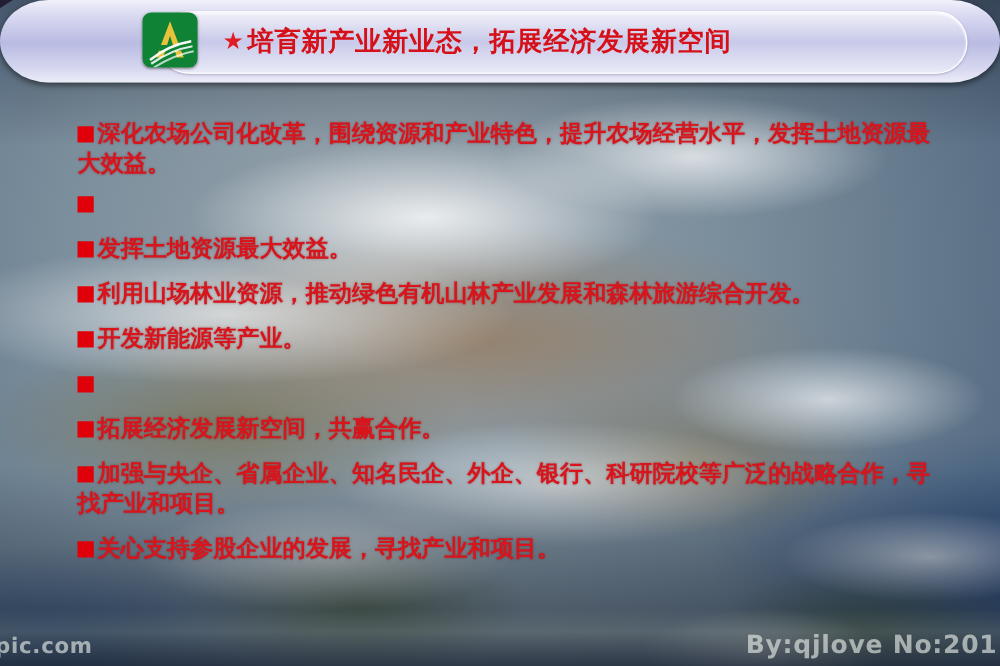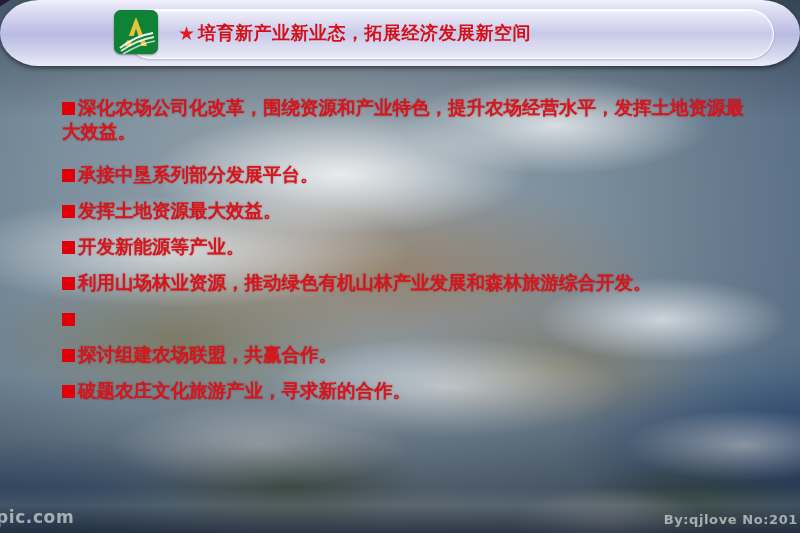--- a/index.html
+++ b/index.html
@@ -119,21 +119,21 @@
     gap: 1px;
   }
   .star {
     color: #e01b24;
     font-size: 19px;
     line-height: 1;
     margin-right: 2px;
   }
   .banner-title .ttl {
     color: #d61018;
-    font-size: 18px;
+    font-size: 21px;
     font-weight: bold;
     letter-spacing: .5px;
     white-space: nowrap;
     font-family: "DejaVu Serif", "Liberation Serif", serif;
   }
 
   
   .content {
     position: absolute;
     left: 62px;
@@ -150,33 +150,33 @@
     text-shadow: 0 0 2px rgba(120,0,0,.45);
     font-family: "DejaVu Serif", "Liberation Serif", serif;
   }
   .bullet .sq {
     display: inline-block;
     width: 13px; height: 13px;
     background: #e00009;
     margin-right: 3px;
     vertical-align: -1px;
   }
-  .bullet.b0 { margin-bottom: 19px; }
+  .bullet.b0 { margin-bottom: 8px; }
 
   
   .wm {
     position: absolute;
     color: rgba(236,240,235,.62);
     font-family: "DejaVu Sans", "Liberation Sans", sans-serif;
     font-weight: bold;
     letter-spacing: .6px;
     pointer-events: none;
   }
   .wm-left  { left: -4px; bottom: 6px;  font-size: 17px; }
-  .wm-right { right: 2px; bottom: 6px;  font-size: 13px; }
+  .wm-right { right: 2px; bottom: 6px;  font-size: 20px; }
 
   
   .bottom-band {
     position: absolute;
     left: 0; bottom: 0; width: 800px; height: 46px;
     background: linear-gradient(180deg, rgba(200,212,196,0) 0%, rgba(190,205,186,.16) 40%, rgba(34,44,60,.55) 100%);
   }
 </style>
 </head>
 <body>
@@ -204,25 +204,26 @@
     </svg>
   </div>
 
   <div class="banner-title">
     <span class="star">★</span>
     <span class="ttl">培育新产业新业态，拓展经济发展新空间</span>
   </div>
 
   <div class="content">
     <div class="bullet b0"><span class="sq"></span><span>深化农场公司化改革，围绕资源和产业特色，提升农场经营水平，发挥土地资源最大效益。</span></div>
-    <div class="bullet"><span class="sq"></span><span>承接中垦系列部分发展平台。</span></div>
+    <div class="bullet"><span class="sq"></span></div>
     <div class="bullet"><span class="sq"></span><span>发挥土地资源最大效益。</span></div>
+    <div class="bullet"><span class="sq"></span><span>利用山场林业资源，推动绿色有机山林产业发展和森林旅游综合开发。</span></div>
     <div class="bullet"><span class="sq"></span><span>开发新能源等产业。</span></div>
-    <div class="bullet"><span class="sq"></span><span>利用山场林业资源，推动绿色有机山林产业发展和森林旅游综合开发。</span></div>
     <div class="bullet"><span class="sq"></span></div>
-    <div class="bullet"><span class="sq"></span><span>探讨组建农场联盟，共赢合作。</span></div>
-    <div class="bullet"><span class="sq"></span><span>破题农庄文化旅游产业，寻求新的合作。</span></div>
+    <div class="bullet"><span class="sq"></span><span>拓展经济发展新空间，共赢合作。</span></div>
+    <div class="bullet"><span class="sq"></span><span>加强与央企、省属企业、知名民企、外企、银行、科研院校等广泛的战略合作，寻找产业和项目。</span></div>
+    <div class="bullet"><span class="sq"></span><span>关心支持参股企业的发展，寻找产业和项目。</span></div>
   </div>
 
   <div class="wm wm-left">pic.com</div>
   <div class="wm wm-right">By:qjlove No:201</div>
 
 </div>
 
 </body></html>

